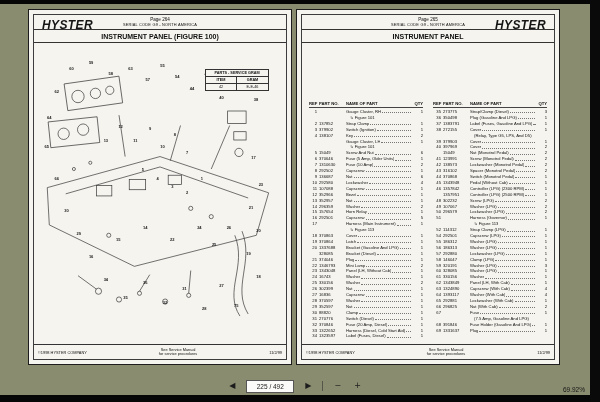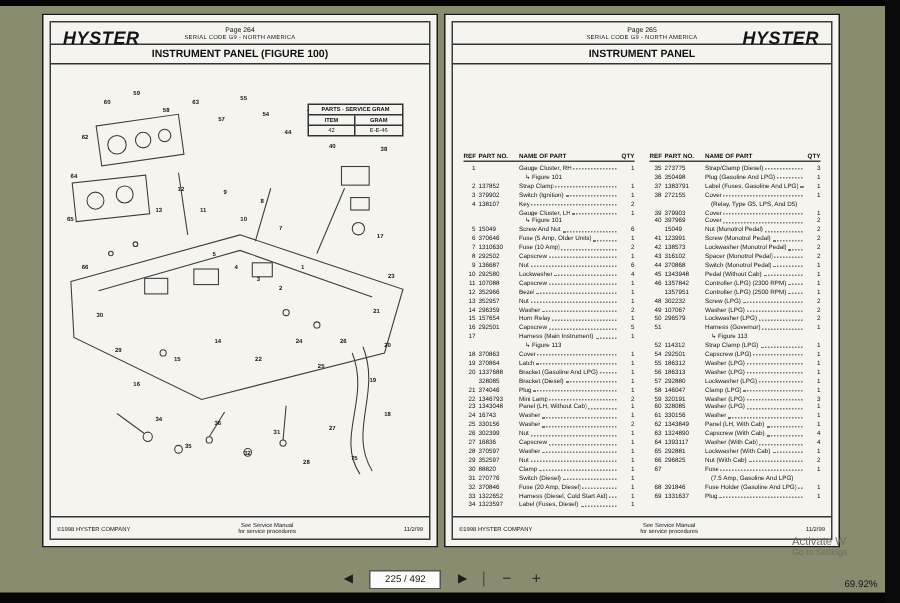--- a/index.html
+++ b/index.html
@@ -912,21 +912,17 @@
 
   <div class="toolbar">
     <button class="nav-btn">◀</button>
     <input class="pagebox" readonly="" value="225 / 492" style="">
     <button class="nav-btn">▶</button>
     <span class="tb-sep"></span>
     <button class="nav-btn">−</button>
     <button class="nav-btn">+</button>
   </div>
 
-  <div class="watermark">
-    <div class="wm1">Activate W</div>
-    <div class="wm2">Go to Settings</div>
-  </div>
   <div class="zoom-label">69.92%</div>
 
 </div>
 
 <div class="rightbar"></div>
 
 </body></html>

